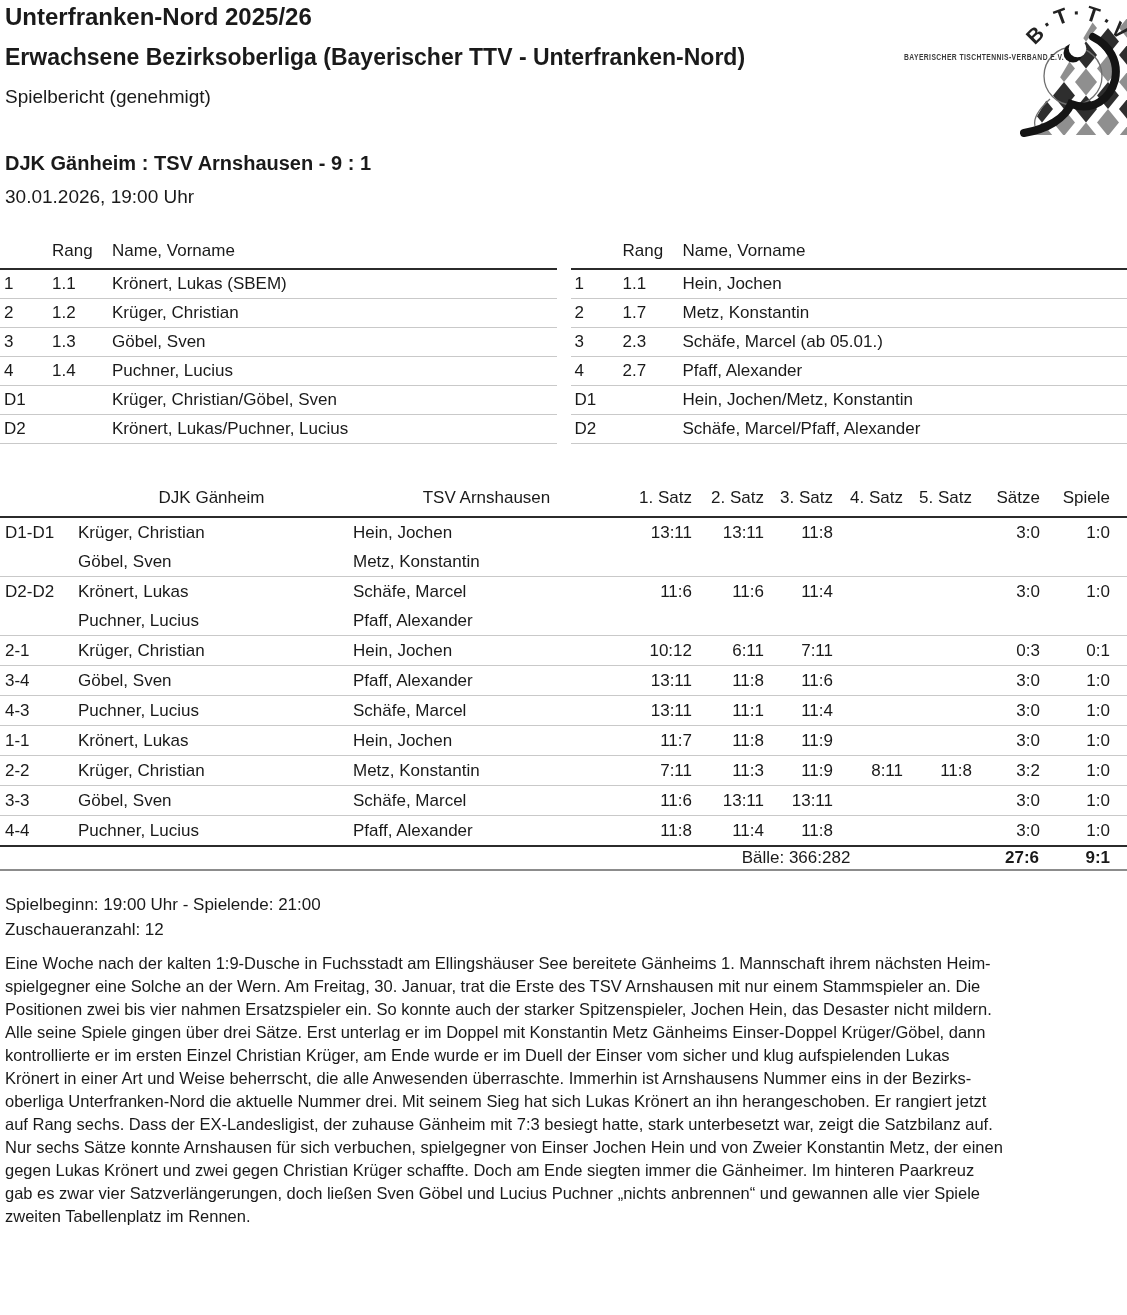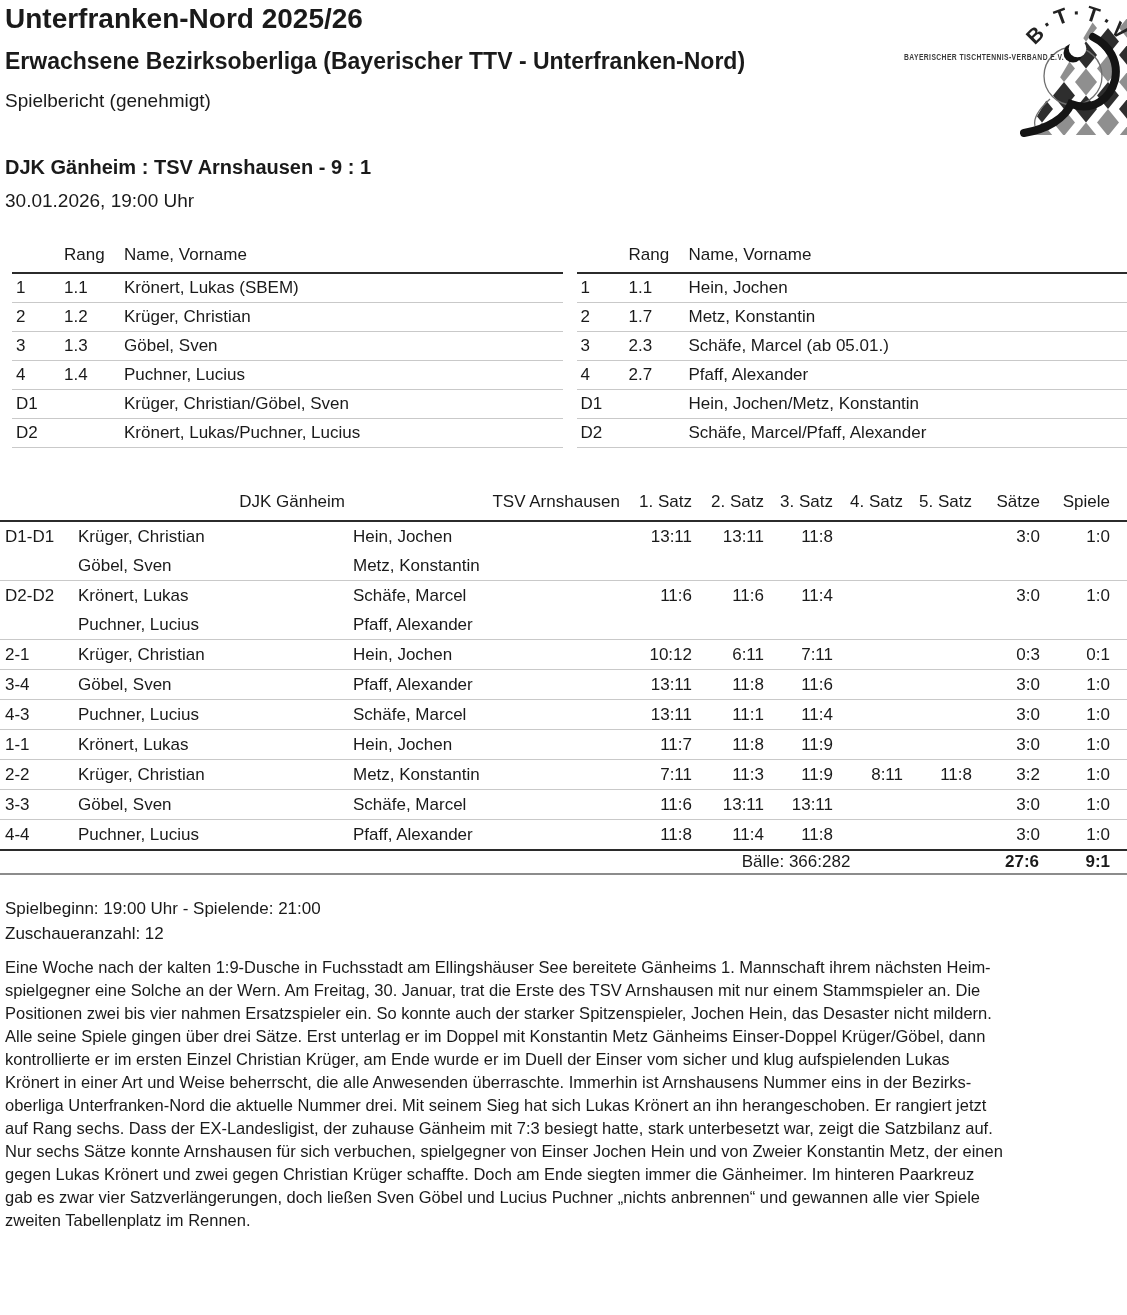--- a/index.html
+++ b/index.html
@@ -9,53 +9,53 @@
     width: 1127px;
     height: 1315px;
     background: #ffffff;
     overflow: hidden;
     font-family: "Liberation Sans", "DejaVu Sans", sans-serif;
     color: #1a1a1a;
   }
   .pad { padding-left: 5px; }
 
   
-  .title { font-size: 28px; font-weight: 700; margin: 0; padding-top: 3px; }
+  .title { font-size: 24px; font-weight: 700; margin: 0; padding-top: 3px; }
   .subtitle { font-size: 23px; font-weight: 700; margin: 13px 0 0; }
   .status { font-size: 19px; font-weight: 400; margin: 15px 0 0; }
 
   .logo { position: absolute; top: 2px; right: 0; }
 
   
   .match-title { font-size: 20px; font-weight: 700; margin: 44px 0 0; }
   .match-date { font-size: 19px; margin: 11px 0 0; }
 
   
-  .rosters { display: flex; gap: 14px; margin-top: 33px; padding-left: 12px; }
+  .rosters { display: flex; gap: 14px; margin-top: 33px; }
   table { border-collapse: collapse; }
   .roster { flex: 1 1 0; font-size: 17px; table-layout: fixed; }
   .roster th {
     font-weight: 400; text-align: left;
     padding: 0 0 7px 4px;
     border-bottom: 2px solid #2b2b2b;
   }
   .roster td {
     height: 29px; vertical-align: middle;
     padding: 0 0 0 4px;
     border-bottom: 1px solid #c9c9c9;
   }
 
   
   .results { width: 1127px; margin-top: 44px; font-size: 17px; table-layout: fixed; }
   .results thead th {
     font-weight: 400; vertical-align: bottom;
     padding: 0 0 8px 0;
     border-bottom: 2px solid #2b2b2b;
   }
-  .results thead th.l { text-align: right; padding-left: 8px; }
+  .results thead th.l { text-align: center; padding-left: 8px; }
   .results thead th.num { text-align: right; }
   .results tbody td {
     vertical-align: top; line-height: 29px; padding: 0;
     border-bottom: 1px solid #c9c9c9;
   }
   .results tbody tr:last-child td { border-bottom: none; }
   .results td.code { padding-left: 5px; }
   .results td.pname { padding-left: 8px; }
   .results td.num { text-align: right; }
   .results .spiele { padding-right: 17px; }

